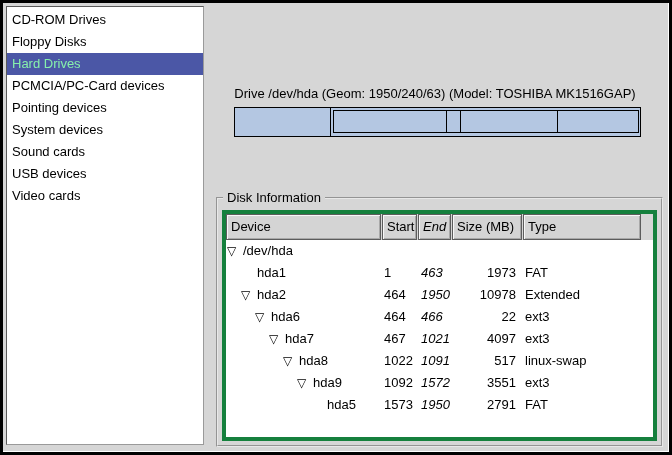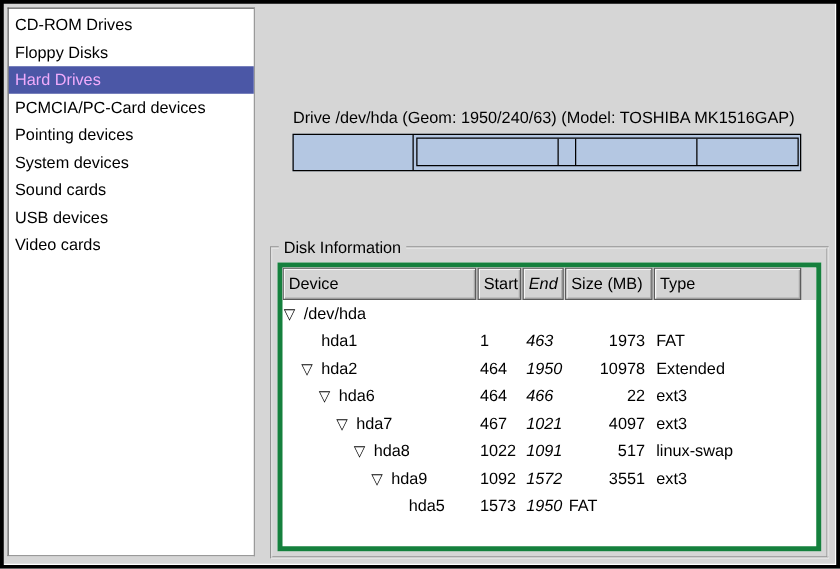--- a/index.html
+++ b/index.html
@@ -111,21 +111,21 @@
   .dev-label { white-space:nowrap; }
 </style>
 </head>
 <body>
 
 <div class="window">
 
   <div class="listbox">
     <div class="list-item">CD-ROM Drives</div>
     <div class="list-item">Floppy Disks</div>
-    <div class="list-item selected" style="background: rgb(75, 87, 166); color: #f0abfc;">Hard Drives</div>
+    <div class="list-item selected" style="background: rgb(75, 87, 166); color: #86efac;">Hard Drives</div>
     <div class="list-item">PCMCIA/PC-Card devices</div>
     <div class="list-item">Pointing devices</div>
     <div class="list-item">System devices</div>
     <div class="list-item">Sound cards</div>
     <div class="list-item">USB devices</div>
     <div class="list-item">Video cards</div>
   </div>
 
   <div class="drive-label">Drive /dev/hda (Geom: 1950/240/63) (Model: TOSHIBA MK1516GAP)</div>
 
@@ -238,19 +238,20 @@
         </div>
 
         <div class="tr">
           <div class="td c-device">
             <span class="indent" style="width: 84px;"></span>
               <span class="expander" style="visibility: hidden;">▽</span>
               <span class="dev-label">hda5</span>
           </div>
           <div class="td c-start">1573</div>
           <div class="td c-end">1950</div>
+          <div class="td c-size">2791</div>
           <div class="td c-type">FAT</div>
         </div>
 
       </div>
     </div>
   </div>
 </div>
 
 </body></html>

